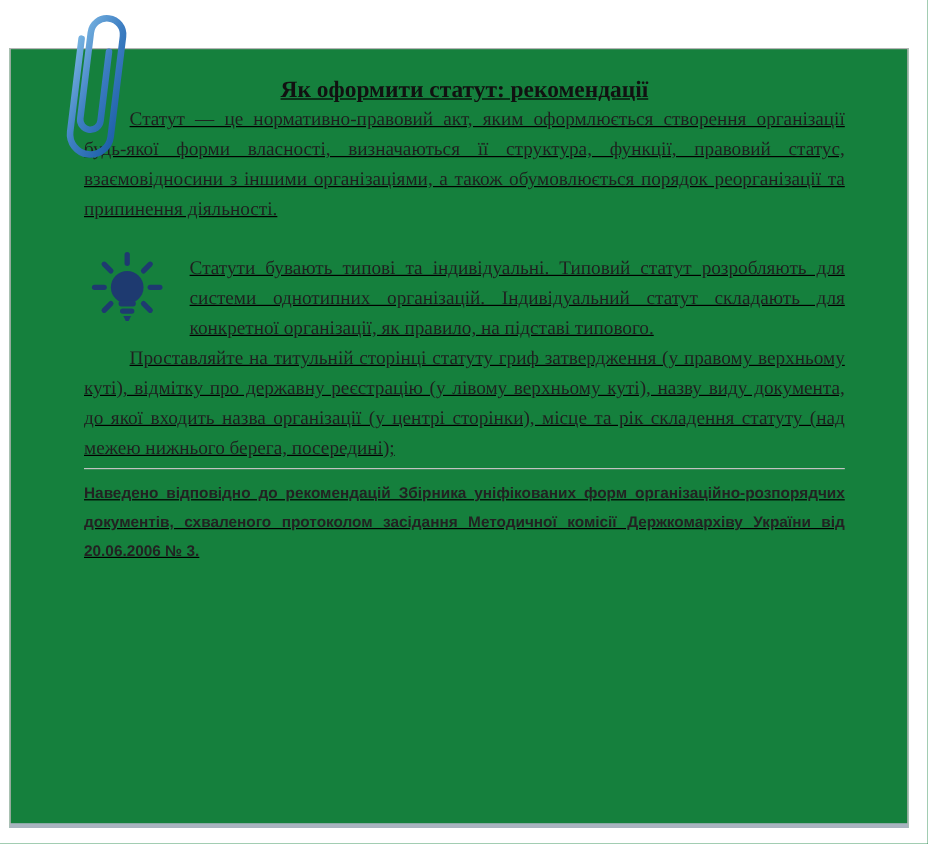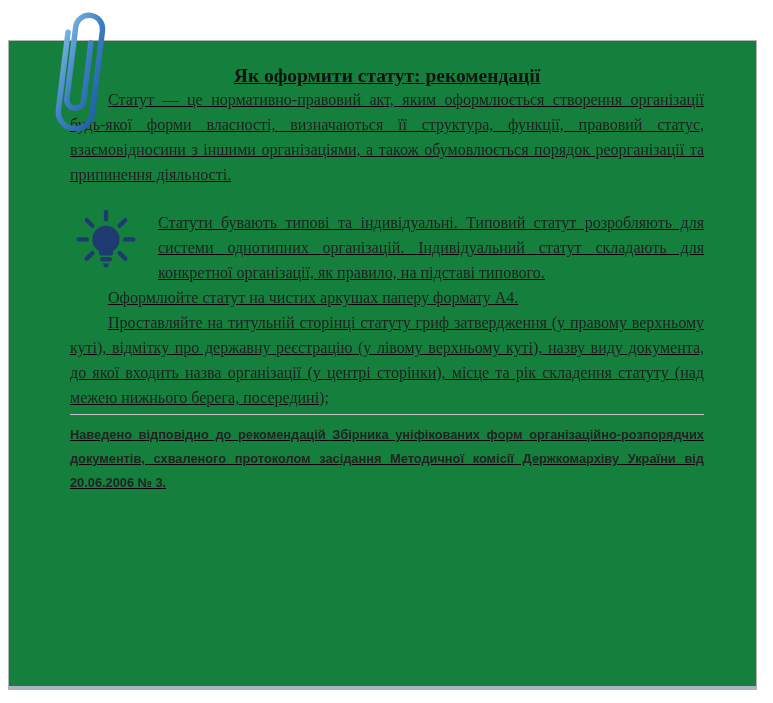--- a/index.html
+++ b/index.html
@@ -114,21 +114,20 @@
           <circle cx="45" cy="38" r="17"></circle>
           <rect x="36" y="52" width="18" height="6" rx="3"></rect>
           <rect x="37.5" y="60" width="15" height="5.5" rx="2.75"></rect>
           <path d="M41 68 h8 l-2.5 5 h-3 z"></path>
         </g>
       </svg>
     </div>
     <p class="body-par">Статути бувають типові та індивідуальні. Типовий статут розробляють для системи однотипних організацій. Індивідуальний статут складають для конкретної організації, як правило, на підставі типового.</p>
   </div>
 
-  <p class="body-par mt-p3">Оформлюйте статут на чистих аркушах паперу формату А4.</p>
 
   <p class="body-par mt-p4">Проставляйте на титульній сторінці статуту гриф затвердження (у правому верхньому куті), відмітку про державну реєстрацію (у лівому верхньому куті), назву виду документа, до якої входить назва організації (у центрі сторінки), місце та рік складення статуту (над межею нижнього берега, посередині);</p>
 
 
 
 
   <hr class="separator">
 
   <p class="footnote">Наведено відповідно до рекомендацій Збірника уніфікованих форм організаційно-розпорядчих документів, схваленого протоколом засідання Методичної комісії Держкомархіву України від 20.06.2006 № 3.</p>
 

